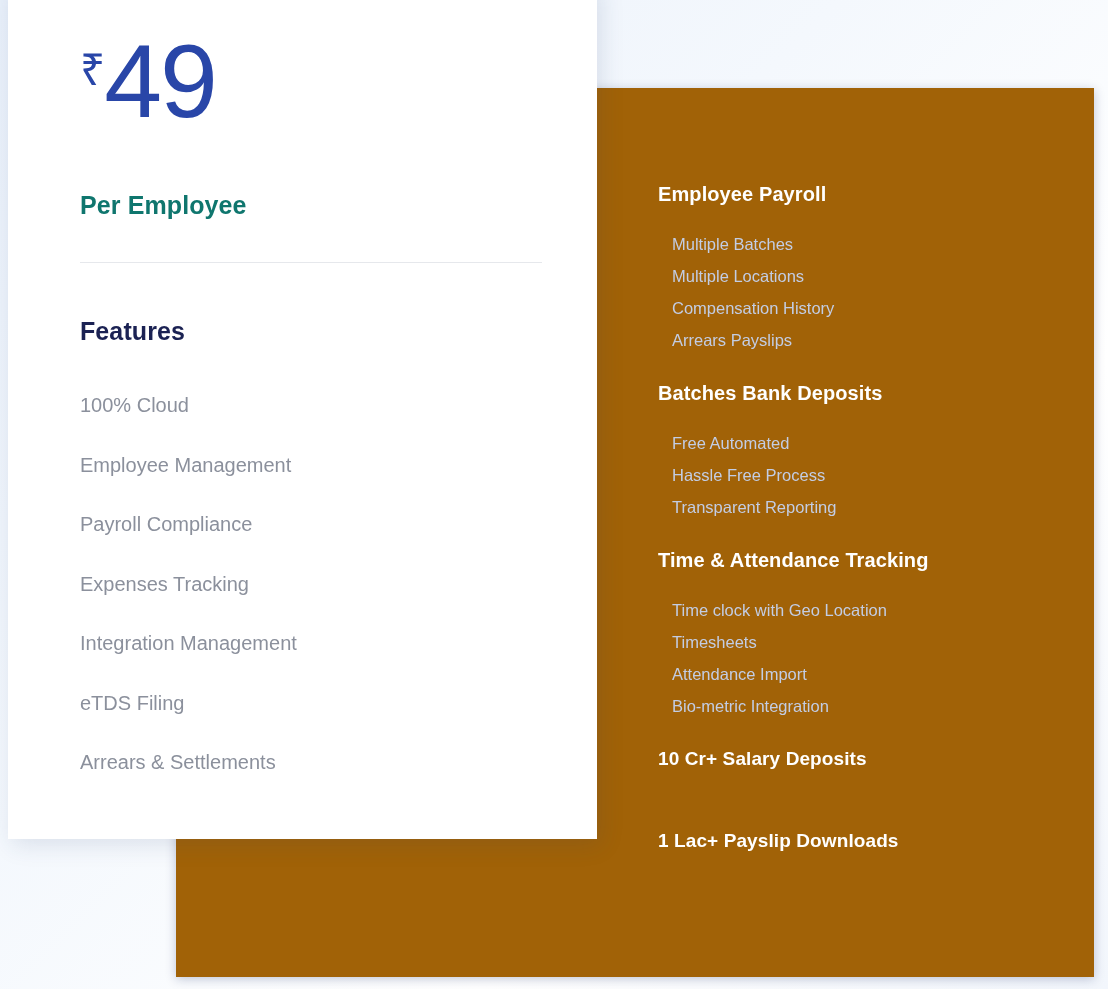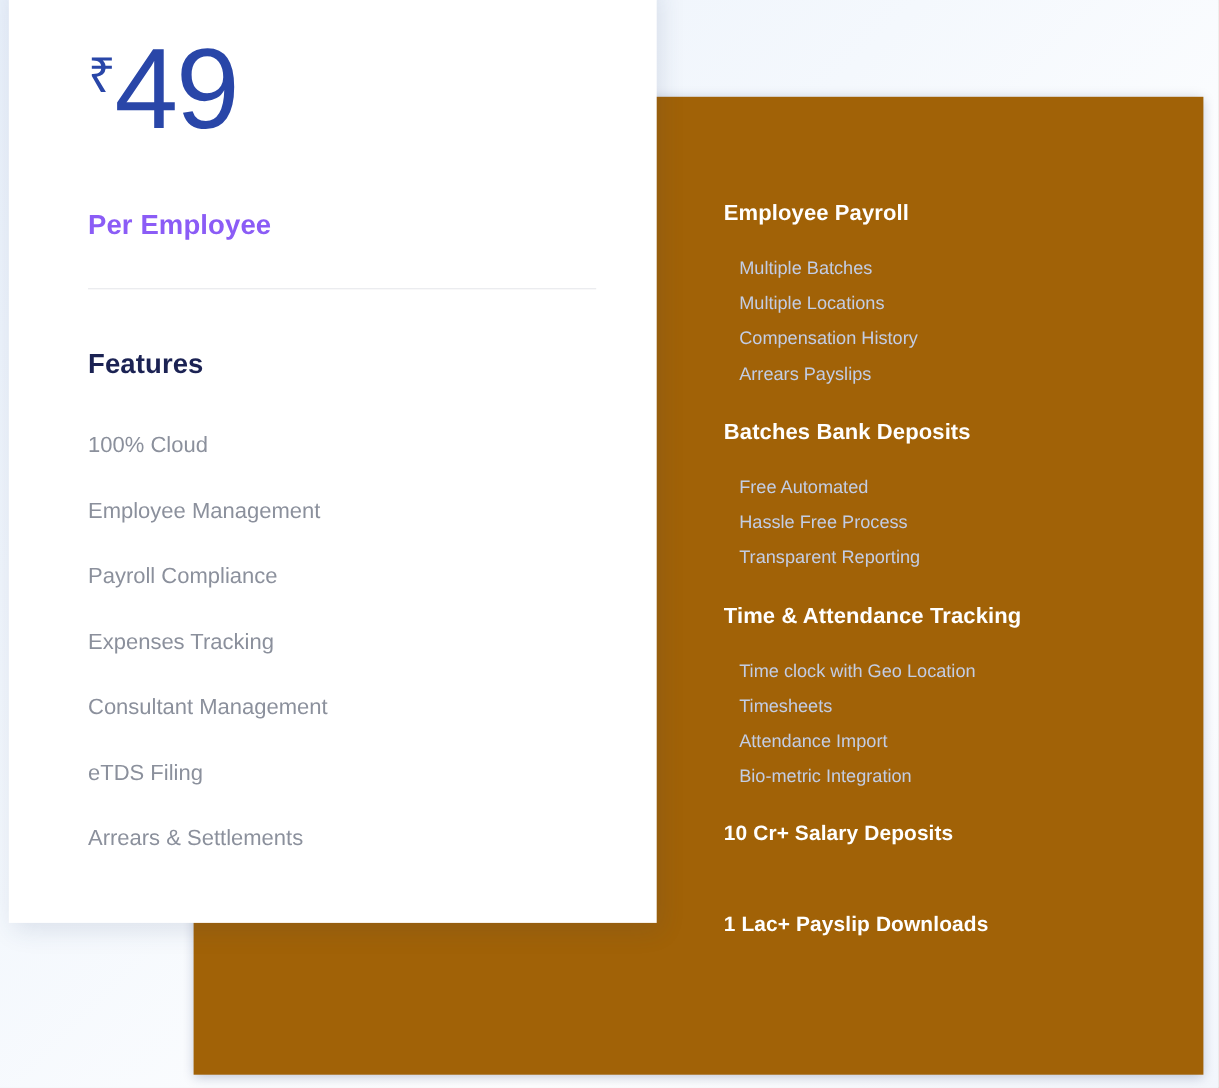--- a/index.html
+++ b/index.html
@@ -105,21 +105,21 @@
 
   #price-amount {
     color: #2946a8;
     font-size: 104px;
     font-weight: normal;
     line-height: 0.92;
     letter-spacing: -2px;
   }
 
   #price-caption {
-    color: #8b5cf6;
+    color: #0f766e;
     font-size: 25px;
     font-weight: bold;
     margin-top: 27px;
     letter-spacing: 0.1px;
   }
 
   #divider {
     height: 1px;
     background: #e6e8ec;
     margin-top: 42px;
@@ -198,19 +198,19 @@
 
     <div id="divider"></div>
 
     <h2 id="features-heading">Features</h2>
 
     <ul id="features-list">
       <li class="f-item">100% Cloud</li>
       <li class="f-item">Employee Management</li>
       <li class="f-item">Payroll Compliance</li>
       <li class="f-item">Expenses Tracking</li>
-      <li class="f-item">Consultant Management</li>
+      <li class="f-item">Integration Management</li>
       <li class="f-item">eTDS Filing</li>
       <li class="f-item">Arrears &amp; Settlements</li>
     </ul>
 
   </div>
 </section>
 
 </body></html>

